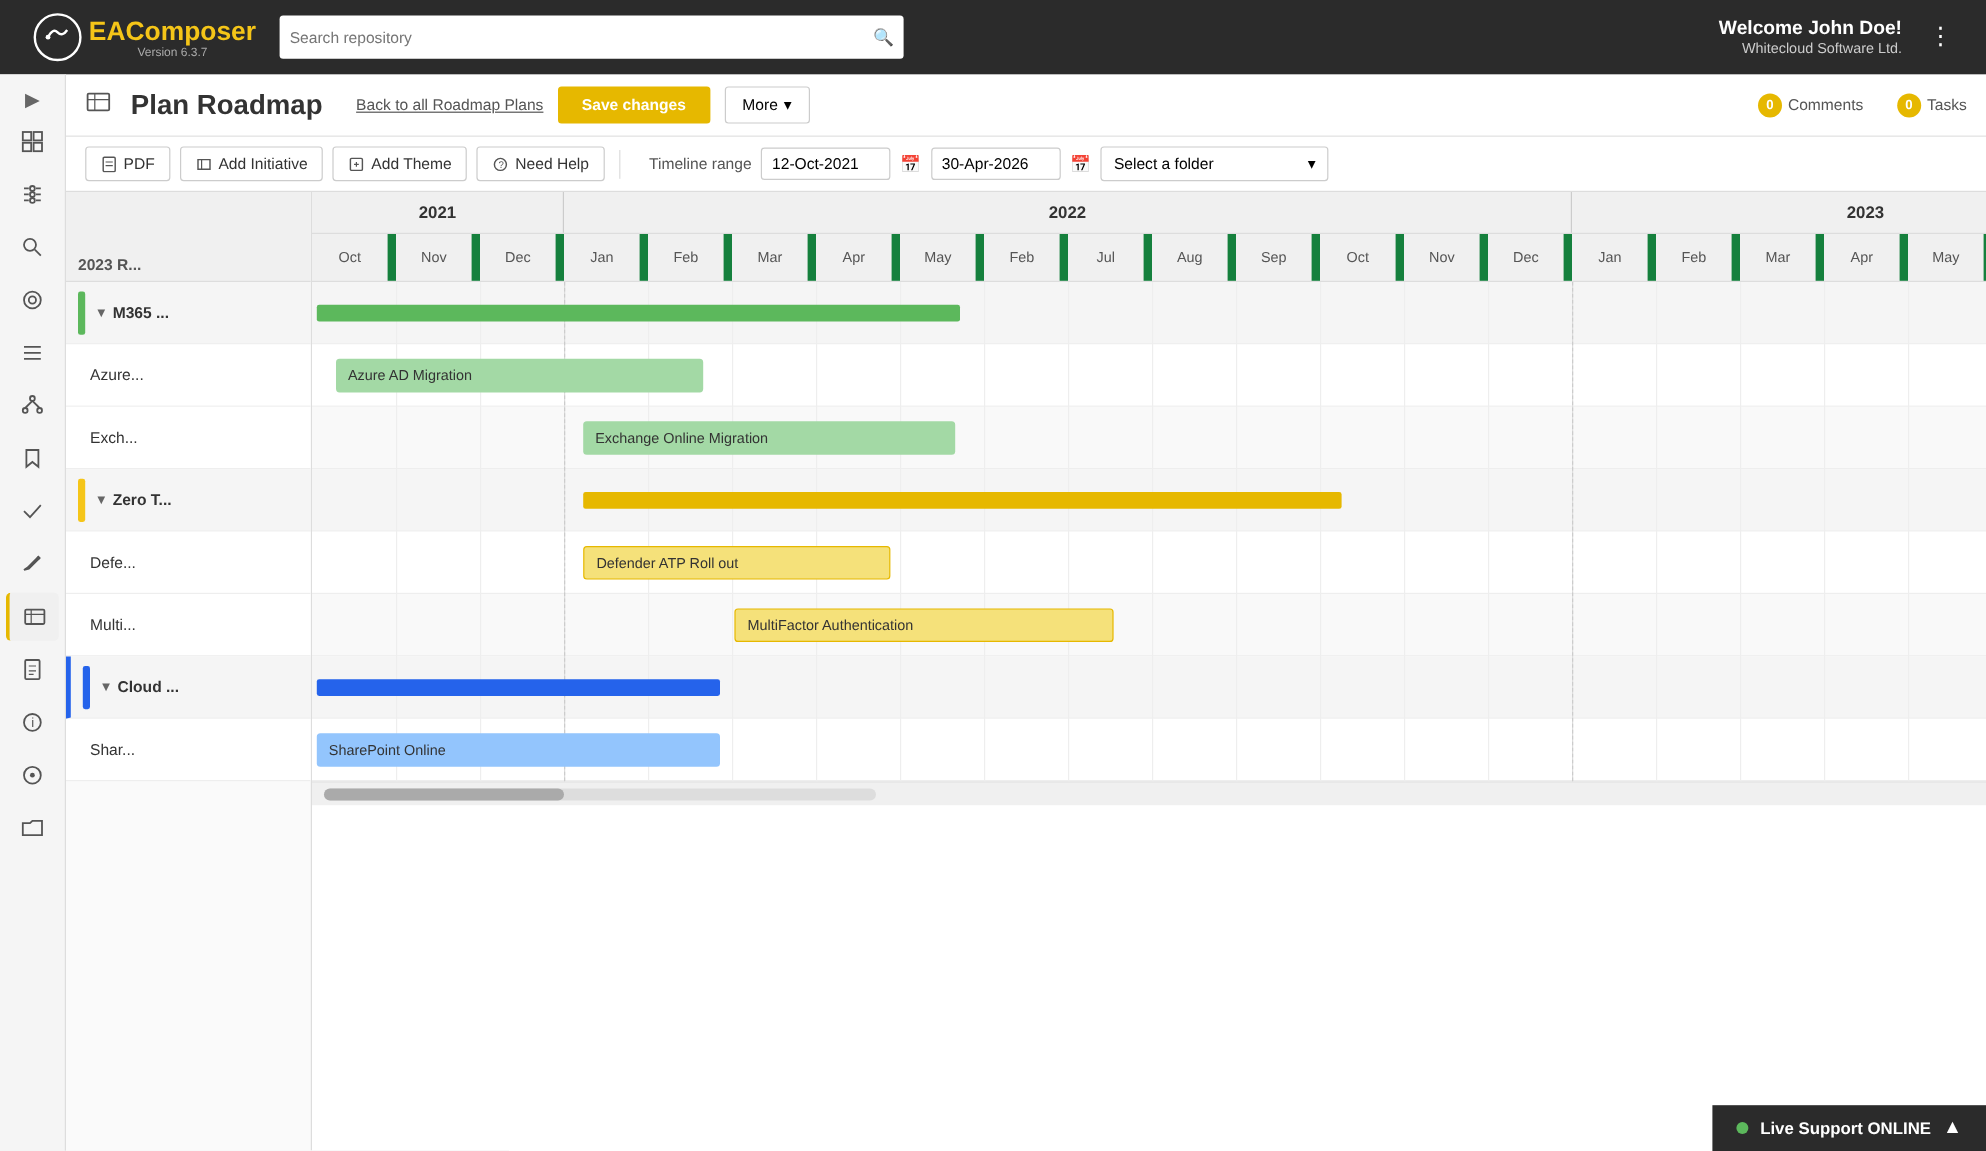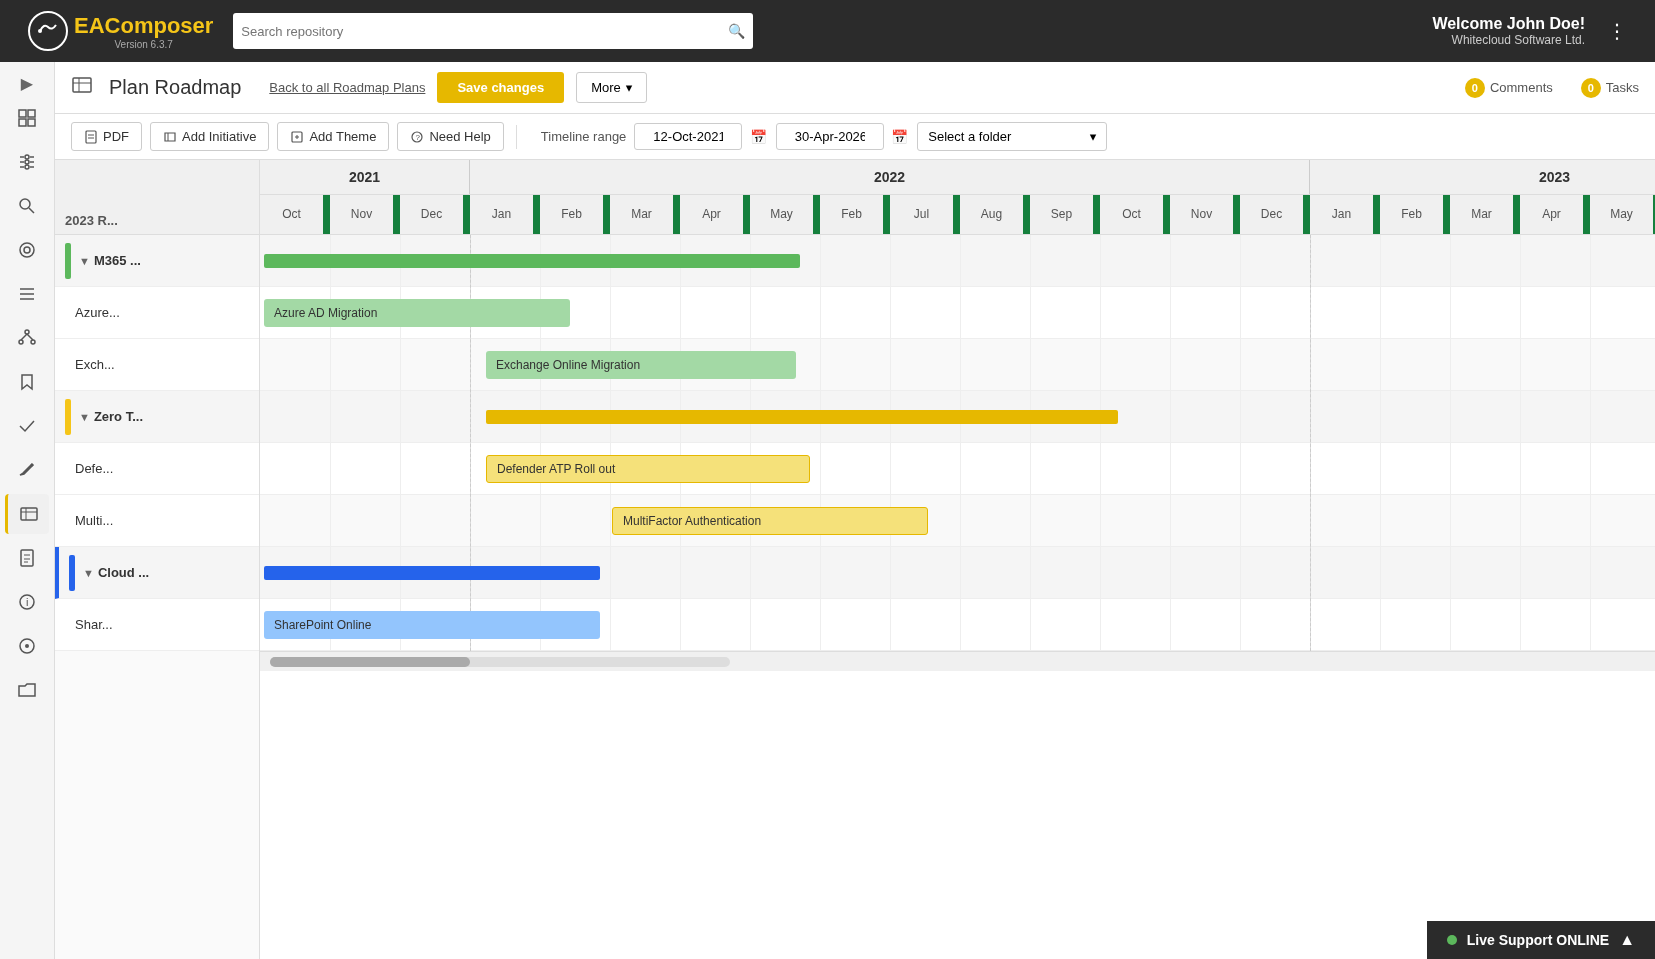--- a/index.html
+++ b/index.html
@@ -103,21 +103,21 @@
     
     .toolbar {
       background: white;
       padding: 10px 16px;
       border-bottom: 1px solid #ddd;
       display: flex;
       align-items: center;
       gap: 12px;
     }
     .page-icon { font-size: 20px; color: #555; margin-right: 4px; }
-    .page-title { font-size: 20px; font-weight: normal; color: #333; margin-right: 16px; }
+    .page-title { font-size: 23px; font-weight: bold; color: #333; margin-right: 16px; }
     .back-link { color: #555; text-decoration: underline; cursor: pointer; font-size: 13px; }
     .save-btn {
       background: #e6b800;
       color: white;
       border: none;
       padding: 8px 20px;
       border-radius: 3px;
       cursor: pointer;
       font-size: 13px;
       font-weight: bold;
@@ -159,21 +159,21 @@
       padding: 6px 12px;
       border-radius: 3px;
       cursor: pointer;
       display: flex; align-items: center; gap: 5px;
       font-size: 13px;
       color: #333;
     }
     .timeline-label { font-size: 13px; color: #555; margin-left: 12px; }
     .date-input {
       border: 1px solid #ccc;
-      padding: 5px 18px;
+      padding: 5px 8px;
       border-radius: 3px;
       font-size: 13px;
       width: 108px;
     }
     .cal-icon { color: #888; font-size: 14px; cursor: pointer; }
     .folder-select {
       border: 1px solid #ccc;
       padding: 6px 10px;
       border-radius: 3px;
       font-size: 13px;
@@ -652,37 +652,37 @@
             <div style="position:absolute;top:0;bottom:0;left:1260px;width:1px;background:#eee;"></div>
             <div style="position:absolute;top:0;bottom:0;left:1330px;width:1px;background:#eee;"></div>
 
           </div>
 
           <div class="gantt-row" style="background:#f5f5f5;">
             <div class="gantt-bar bar-green-dark" style="left:4px; width:536px; height:14px; top:19px; border-radius:2px;"></div>
           </div>
 
           <div class="gantt-row" style="background:white;">
-            <div class="gantt-bar bar-green-light" style="left:4px; width:306px;">
+            <div class="gantt-bar bar-green-light" style="left:20px; width:306px;">
               <span>Azure AD Migration</span>
             </div>
           </div>
 
           <div class="gantt-row" style="background:#f9f9f9;">
             <div class="gantt-bar bar-green-light" style="left:226px; width:310px;">
               <span>Exchange Online Migration</span>
             </div>
           </div>
 
           <div class="gantt-row" style="background:#f5f5f5;">
             <div class="gantt-bar" style="left:226px; width:632px; height:14px; top:19px; border-radius:2px; background:#e6b800;"></div>
           </div>
 
           <div class="gantt-row" style="background:white;">
-            <div class="gantt-bar bar-yellow" style="left:226px; width:324px;">
+            <div class="gantt-bar bar-yellow" style="left:226px; width:256px;">
               <span>Defender ATP Roll out</span>
             </div>
           </div>
 
           <div class="gantt-row" style="background:#f9f9f9;">
             <div class="gantt-bar bar-yellow" style="left:352px; width:316px;align-items:center;">
               <span>MultiFactor Authentication</span>
             </div>
           </div>
 

